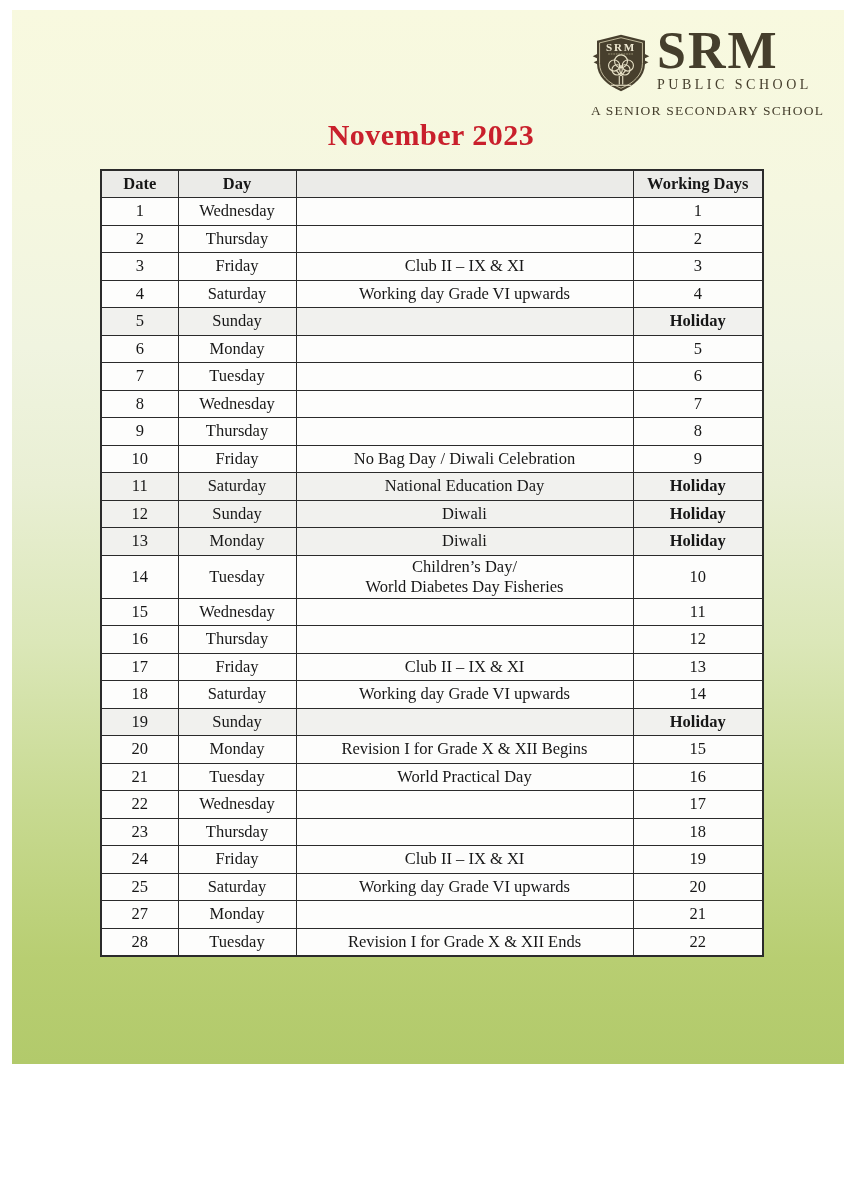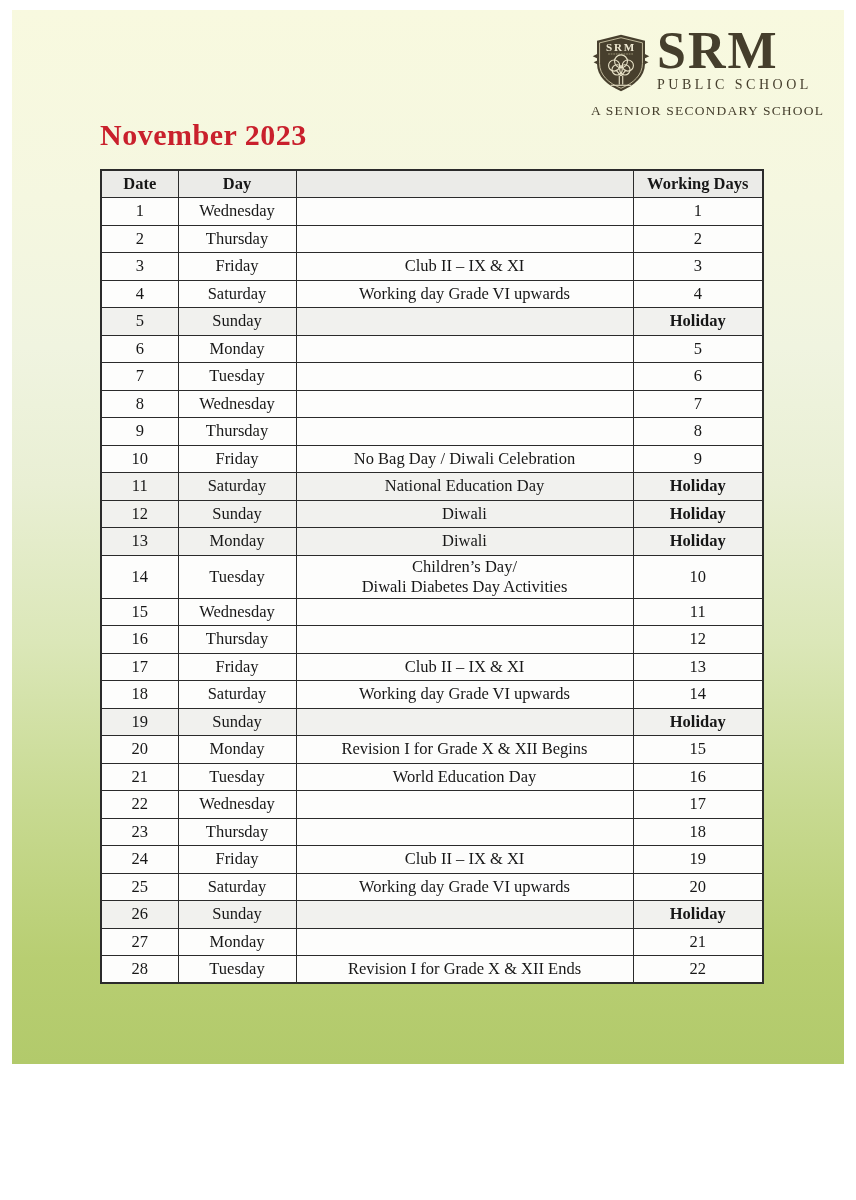--- a/index.html
+++ b/index.html
@@ -31,21 +31,21 @@
     margin-top: 2px; white-space: nowrap;
   }
   .logo-tagline {
     font-size: 13.5px; letter-spacing: 1.2px; color: #453e2c;
     margin-top: 9px; text-align: right; white-space: nowrap;
   }
 
   
   .title {
     position: absolute; top: 108px; left: 88px; width: 662px;
-    text-align: left; font-size: 30px; font-weight: bold;
+    text-align: center; font-size: 30px; font-weight: bold;
     color: #c9202c; letter-spacing: 0.5px;
   }
 
   
   table.cal {
     position: absolute; left: 88px; top: 159px;
     width: 662px; border-collapse: collapse; table-layout: fixed;
     background: #fdfdfc;
     font-size: 16.5px; color: #171717;
     border: 2px solid #2b2b2b;
@@ -206,21 +206,21 @@
         <tr class="holiday">
     <td class="date">13</td>
     <td class="day">Monday</td>
     <td class="event">Diwali</td>
     <td class="working">Holiday</td>
   </tr>
         <tr>
     <td class="date">14</td>
     <td class="day">Tuesday</td>
     <td class="event">Children’s Day/
-Diwali Diabetes Day Activities</td>
+World Diabetes Day Fisheries</td>
     <td class="working">10</td>
   </tr>
         <tr>
     <td class="date">15</td>
     <td class="day">Wednesday</td>
     <td class="event"></td>
     <td class="working">11</td>
   </tr>
         <tr>
     <td class="date">16</td>
@@ -248,21 +248,21 @@
   </tr>
         <tr>
     <td class="date">20</td>
     <td class="day">Monday</td>
     <td class="event">Revision I for Grade X &amp; XII Begins</td>
     <td class="working">15</td>
   </tr>
         <tr>
     <td class="date">21</td>
     <td class="day">Tuesday</td>
-    <td class="event">World Education Day</td>
+    <td class="event">World Practical Day</td>
     <td class="working">16</td>
   </tr>
         <tr>
     <td class="date">22</td>
     <td class="day">Wednesday</td>
     <td class="event"></td>
     <td class="working">17</td>
   </tr>
         <tr>
     <td class="date">23</td>
@@ -275,26 +275,20 @@
     <td class="day">Friday</td>
     <td class="event">Club II – IX &amp; XI</td>
     <td class="working">19</td>
   </tr>
         <tr>
     <td class="date">25</td>
     <td class="day">Saturday</td>
     <td class="event">Working day Grade VI upwards</td>
     <td class="working">20</td>
   </tr>
-        <tr class="holiday">
-    <td class="date">26</td>
-    <td class="day">Sunday</td>
-    <td class="event"></td>
-    <td class="working">Holiday</td>
-  </tr>
         <tr>
     <td class="date">27</td>
     <td class="day">Monday</td>
     <td class="event"></td>
     <td class="working">21</td>
   </tr>
         <tr>
     <td class="date">28</td>
     <td class="day">Tuesday</td>
     <td class="event">Revision I for Grade X &amp; XII Ends</td>

